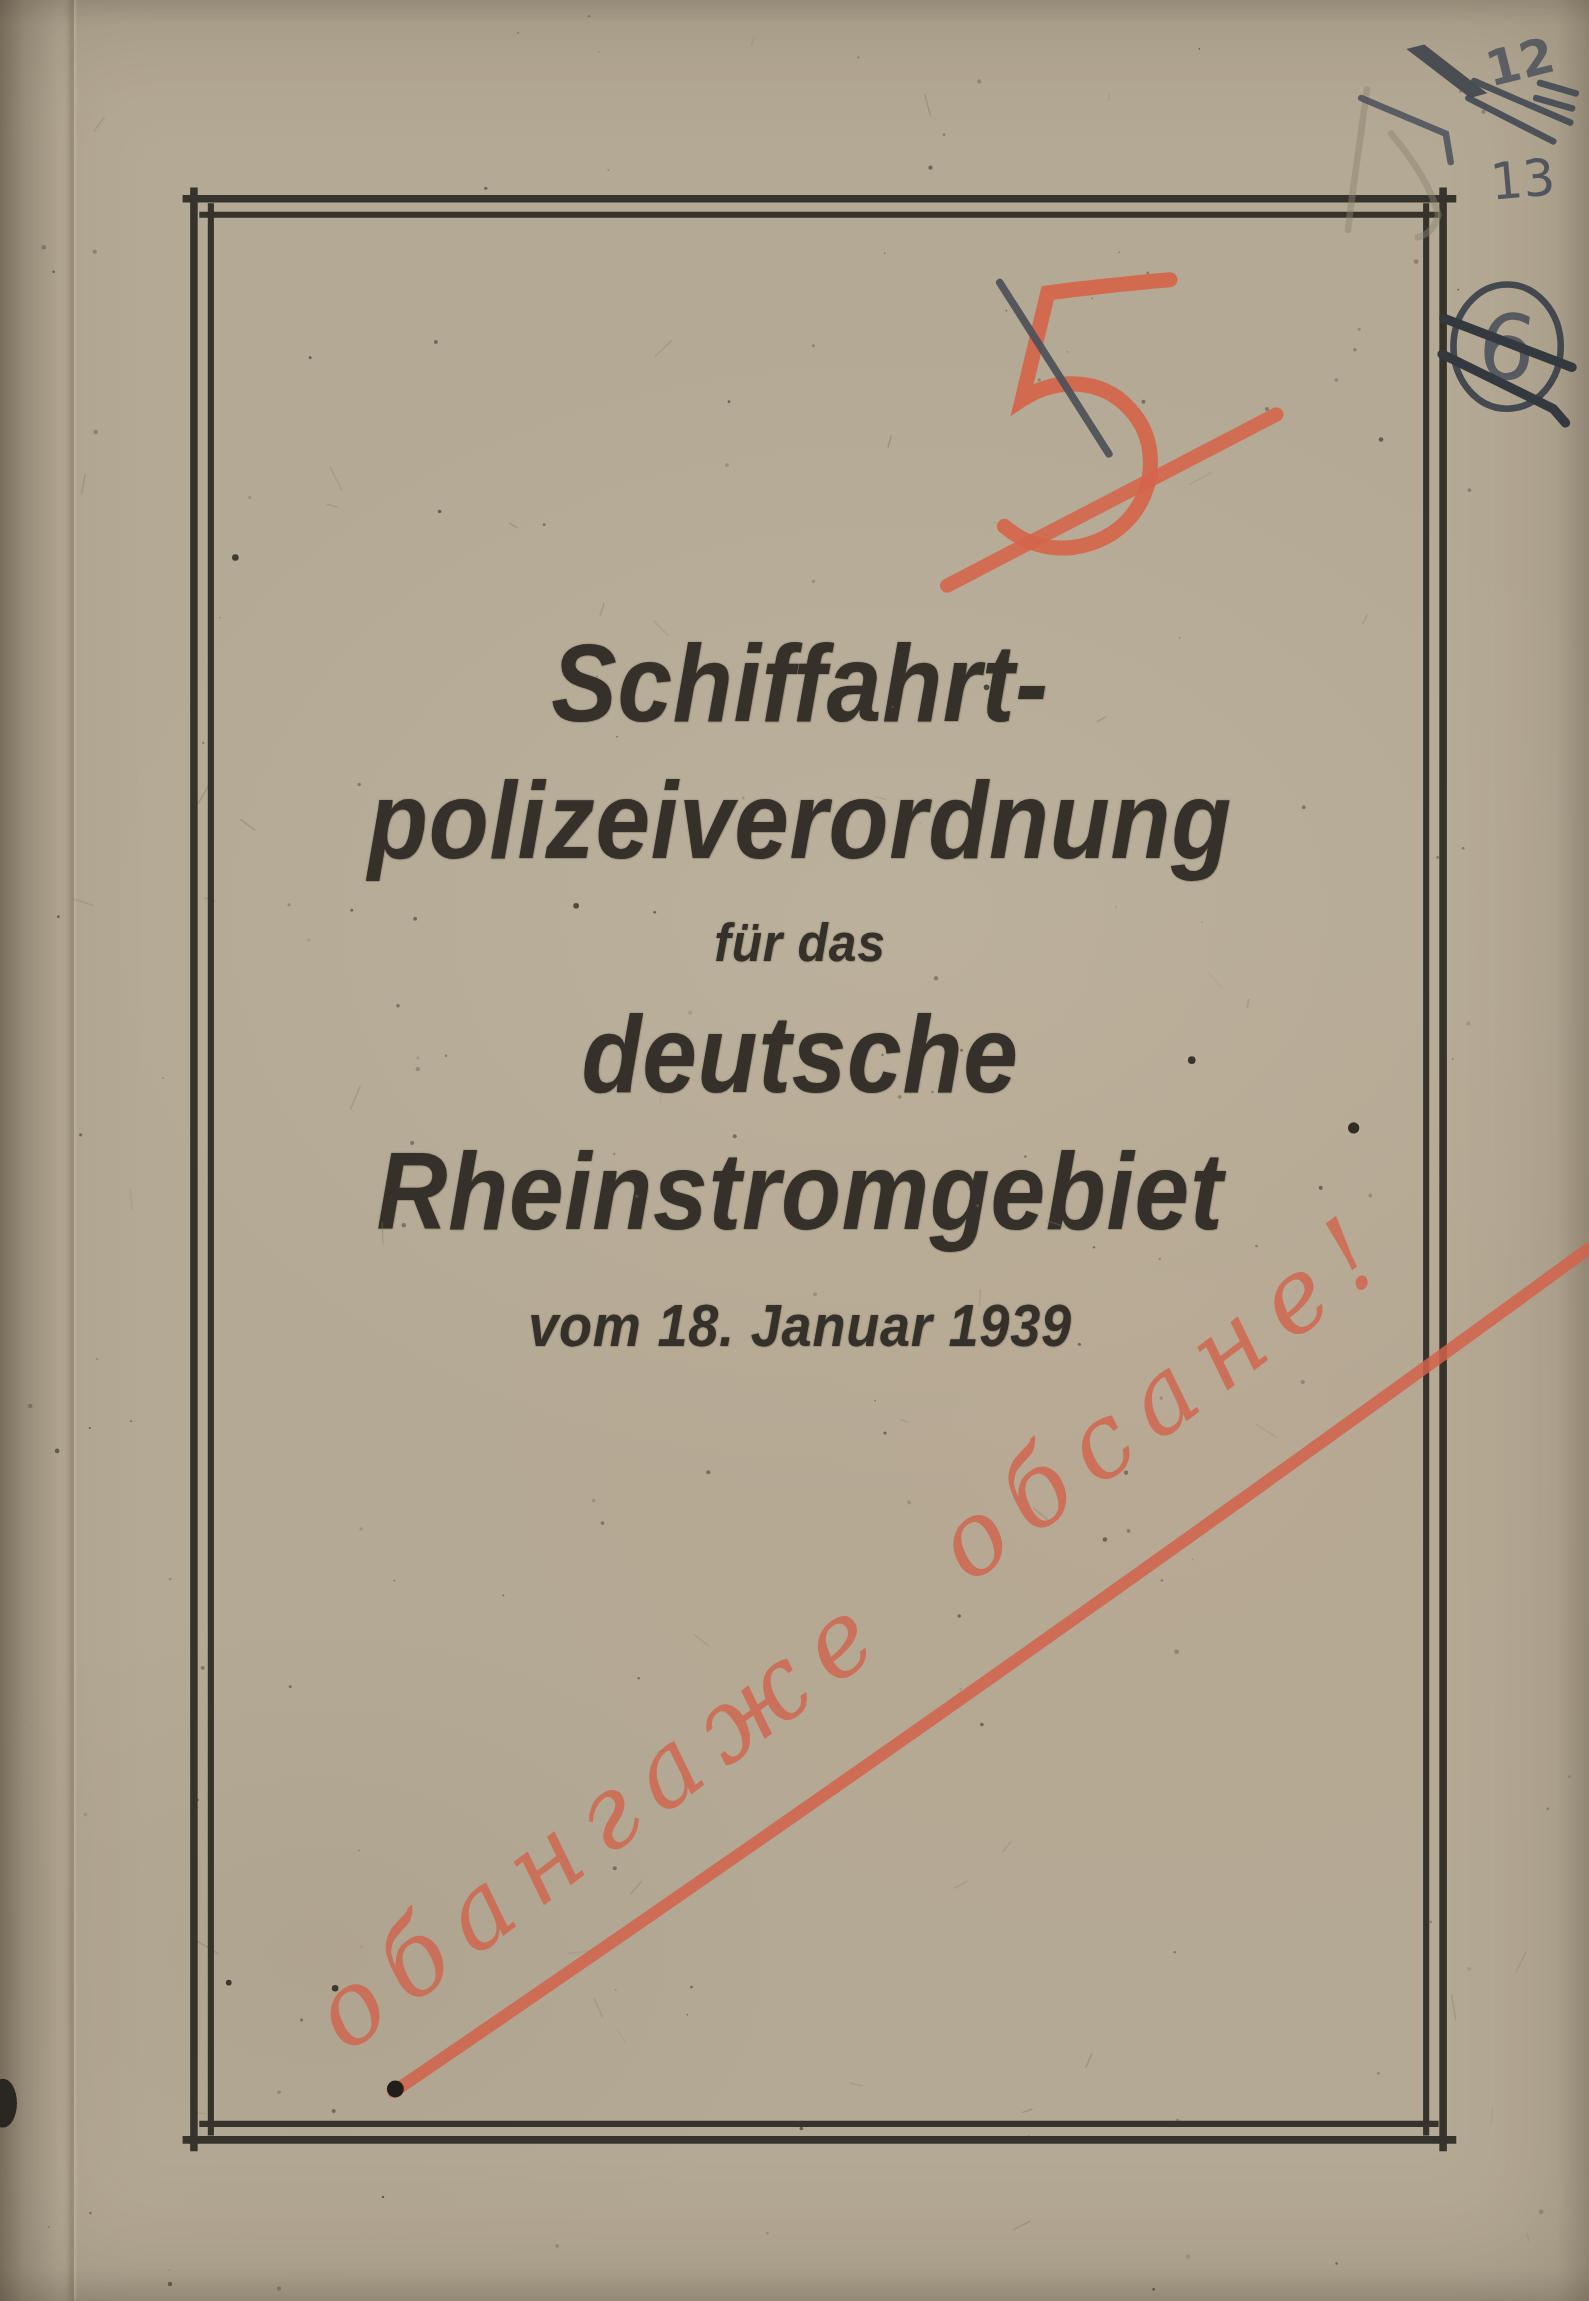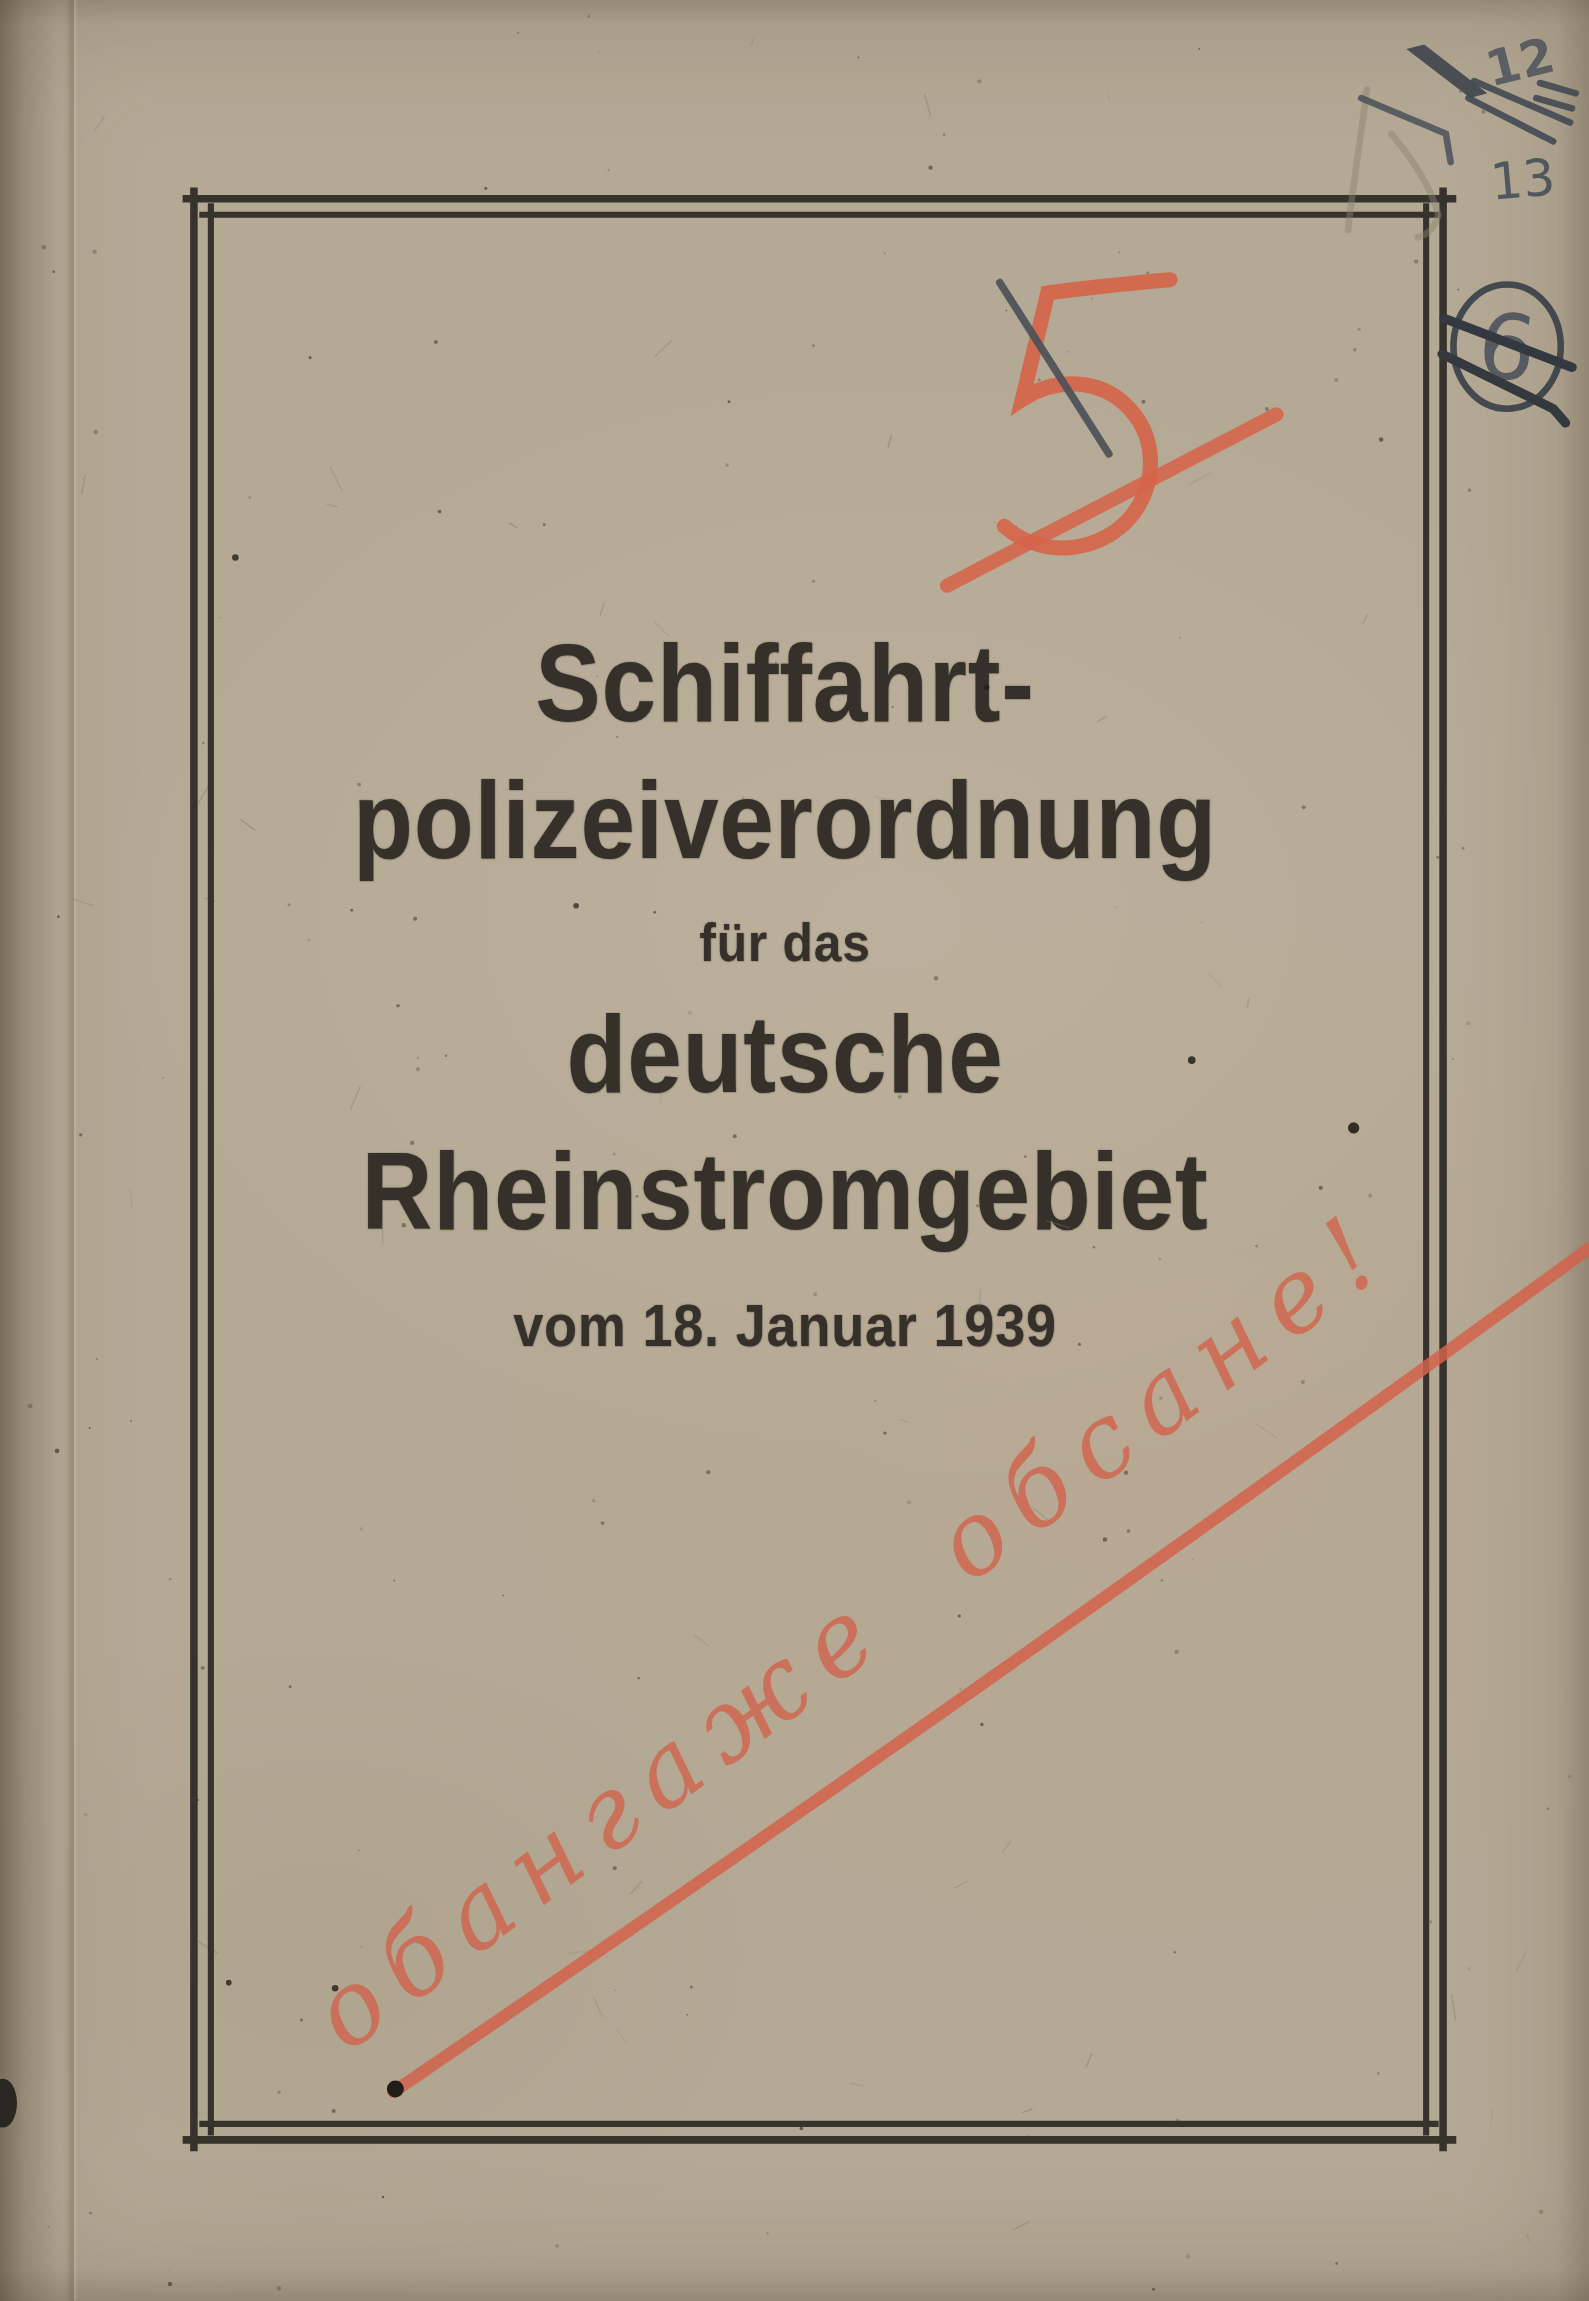--- a/index.html
+++ b/index.html
@@ -17,21 +17,21 @@
       linear-gradient(180deg, rgba(58,48,34,.14) 0px, rgba(58,48,34,0) 24.5px),
       linear-gradient(0deg, rgba(58,48,34,.16) 0px, rgba(58,48,34,0) 32px);
     box-shadow: inset 0 0 132px rgba(70,60,44,.28);
     font-family:"Liberation Sans", sans-serif;
   }
   .spine-crease{
     position:absolute;left:70px;top:0;width:3.8px;height:100%;
     background:rgba(96,86,66,.28);
     box-shadow:1.9px 0 2.8px rgba(214,205,186,.35), -1.9px 0 3.8px rgba(70,60,44,.18);
   }
-  .title-block{position:absolute;left:154px;width:1262px;top:0;height:100%;}
+  .title-block{position:absolute;left:169px;width:1262px;top:0;height:100%;font-style:italic;}
   .t-line{
     position:absolute;width:100%;text-align:center;line-height:1;
     color:#35312a;font-weight:bold;
     text-shadow:0 0 1.9px rgba(53,49,42,.5), 0.9px 0.9px 0 rgba(53,49,42,.12);
     white-space:nowrap;
   }
   .t-big{font-size:109px;transform:scaleX(.90);letter-spacing:0.9px;}
   .t-small{font-size:54px;transform:scaleX(.92);letter-spacing:0.9px;}
   .t-date{font-size:60px;transform:scaleX(.90);letter-spacing:0.9px;}
   .l1{top:629px;} .l2{top:766px;} .l3{top:915px;}

